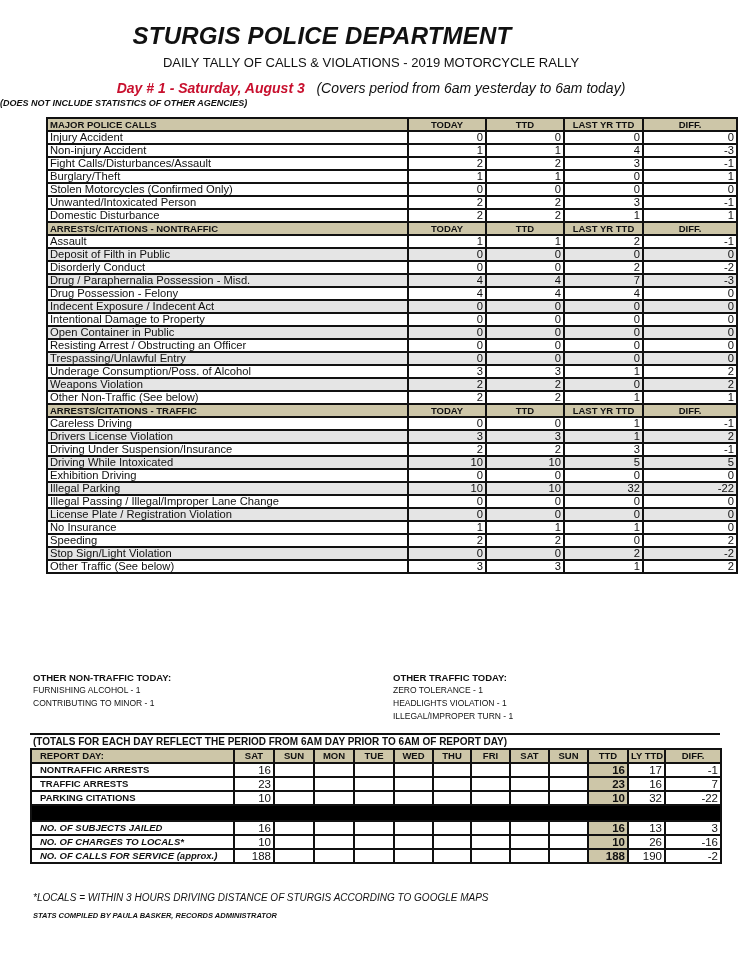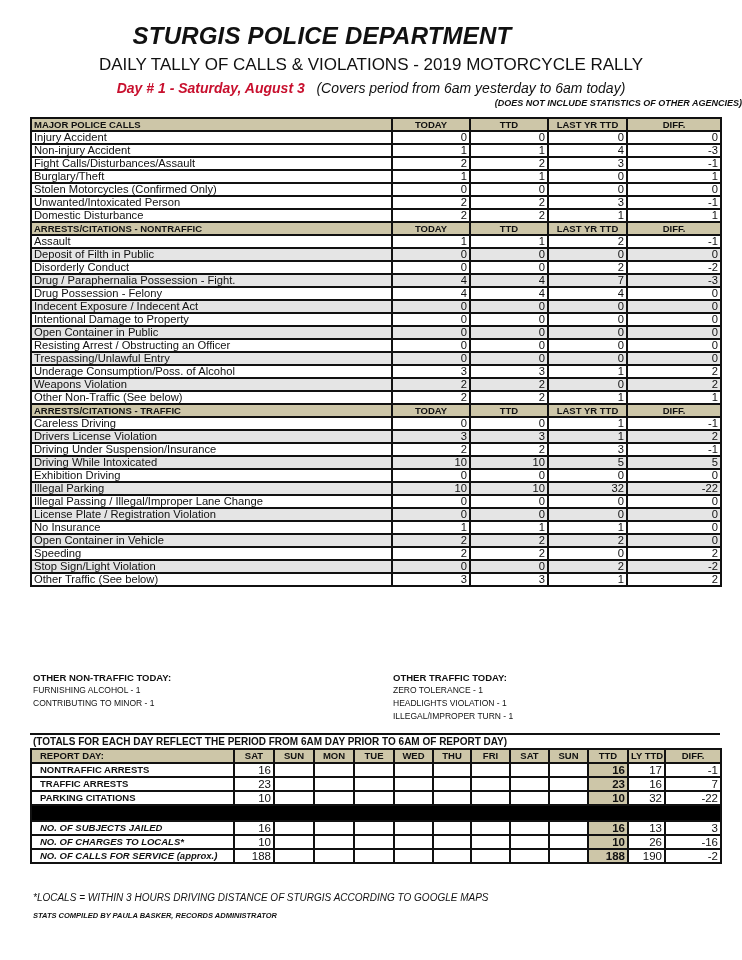--- a/index.html
+++ b/index.html
@@ -1,23 +1,23 @@
 <!DOCTYPE html>
 <html><head>
 <meta charset="utf-8">
 <style>
   html,body{margin:0;padding:0;background:#fff;}
   body{width:742px;height:960px;position:relative;overflow:hidden;font-family:"Liberation Sans",sans-serif;color:#111;}
   .title{position:absolute;left:0;width:644px;text-align:center;top:22px;font-size:24px;font-weight:bold;font-style:italic;letter-spacing:0.2px;}
-  .subtitle{position:absolute;left:0;width:742px;text-align:center;top:55px;font-size:17px;}
+  .subtitle{position:absolute;left:0;width:742px;text-align:center;top:55px;font-size:13px;}
   .dayline{position:absolute;left:0;width:742px;text-align:center;top:80px;font-size:14px;font-style:italic;}
   .dayline .red{color:#c8102e;font-weight:bold;}
-  .note{position:absolute;left:0;width:742px;text-align:right;top:98px;font-size:9px;font-weight:bold;font-style:italic;}
-
-  table.main{position:absolute;left:30px;top:117px;width:690px;border-collapse:collapse;table-layout:fixed;border:2px solid #111;}
+  .note{position:absolute;left:0;width:742px;text-align:left;top:98px;font-size:9px;font-weight:bold;font-style:italic;}
+
+  table.main{position:absolute;left:46px;top:117px;width:690px;border-collapse:collapse;table-layout:fixed;border:2px solid #111;}
   table.main td{border:2px solid #111;height:11px;padding:0 2px;font-size:11.2px;line-height:11px;white-space:nowrap;overflow:hidden;}
   table.main td.num{text-align:right;}
   table.main tr.sec td{background:#cdc6a8;font-weight:bold;font-size:9.5px;}
   table.main tr.sec td.h{text-align:center;}
   table.main tr.alt td{background:#e5e5e5;}
 
   .other{position:absolute;top:671px;font-size:8.5px;line-height:13px;}
   .other .h{font-weight:bold;font-size:9.5px;}
 
   .band-top{position:absolute;left:30px;top:733px;width:690px;border-top:2px solid #111;}
@@ -133,21 +133,21 @@
         <td class="num">0</td>
       </tr>
       <tr class="row">
         <td>Disorderly Conduct</td>
         <td class="num">0</td>
         <td class="num">0</td>
         <td class="num">2</td>
         <td class="num">-2</td>
       </tr>
       <tr class="row alt">
-        <td>Drug / Paraphernalia Possession - Fight.</td>
+        <td>Drug / Paraphernalia Possession - Misd.</td>
         <td class="num">4</td>
         <td class="num">4</td>
         <td class="num">7</td>
         <td class="num">-3</td>
       </tr>
       <tr class="row">
         <td>Drug Possession - Felony</td>
         <td class="num">4</td>
         <td class="num">4</td>
         <td class="num">4</td>
@@ -270,27 +270,20 @@
         <td class="num">0</td>
         <td class="num">0</td>
         <td class="num">0</td>
         <td class="num">0</td>
       </tr>
       <tr class="row">
         <td>No Insurance</td>
         <td class="num">1</td>
         <td class="num">1</td>
         <td class="num">1</td>
-        <td class="num">0</td>
-      </tr>
-      <tr class="row alt">
-        <td>Open Container in Vehicle</td>
-        <td class="num">2</td>
-        <td class="num">2</td>
-        <td class="num">2</td>
         <td class="num">0</td>
       </tr>
       <tr class="row">
         <td>Speeding</td>
         <td class="num">2</td>
         <td class="num">2</td>
         <td class="num">0</td>
         <td class="num">2</td>
       </tr>
       <tr class="row alt">

